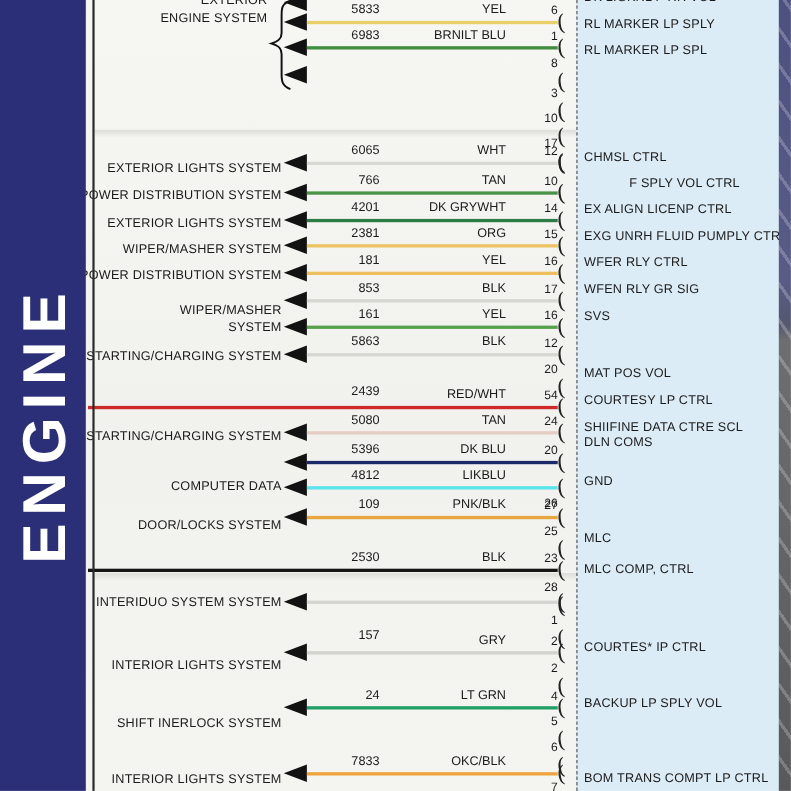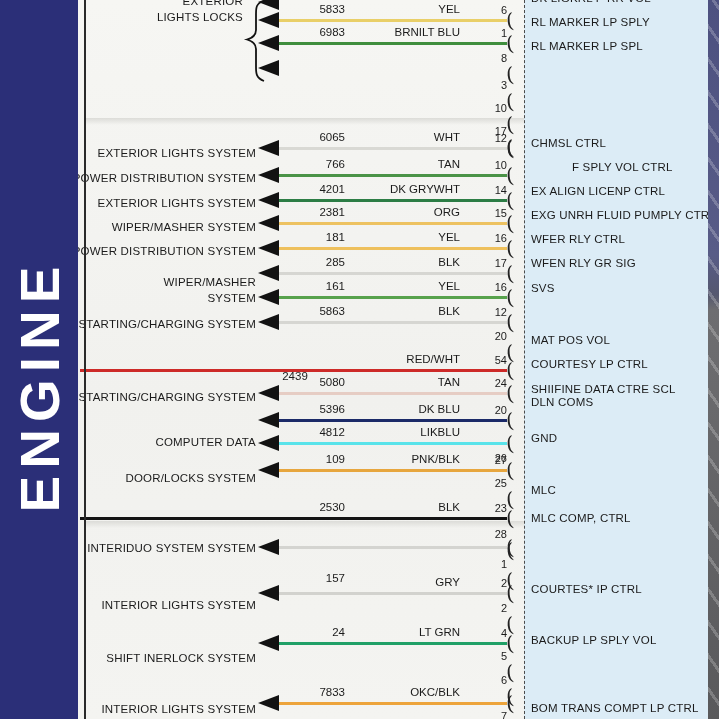--- a/index.html
+++ b/index.html
@@ -45,21 +45,21 @@
     </div>
 
   <div class="panel"></div>
 
   <svg class="brace" width="24" height="82" viewBox="0 0 24 82">
     <path d="M21,1 C13,3 13,8 13,14 L13,30 C13,36 9,38 4,39.5 C9,41 13,43 13,49 L13,67 C13,73 13,78 21,81" fill="none" stroke="#121212" stroke-width="1.8"></path>
   </svg>
 
   <div id="systems">
       <div class="sys" style="top: -5px; right: 476px;">EXTERIOR</div>
-      <div class="sys" style="top: 11px; right: 476px;">LIGHTS LOCKS</div>
+      <div class="sys" style="top: 11px; right: 476px;">ENGINE SYSTEM</div>
       <div class="sys" style="top: 147px; right: 463px;">EXTERIOR LIGHTS SYSTEM</div>
       <div class="sys" style="top: 172px; right: 463px;">POWER DISTRIBUTION SYSTEM</div>
       <div class="sys" style="top: 197px; right: 463px;">EXTERIOR LIGHTS SYSTEM</div>
       <div class="sys" style="top: 221px; right: 463px;">WIPER/MASHER SYSTEM</div>
       <div class="sys" style="top: 245px; right: 463px;">POWER DISTRIBUTION SYSTEM</div>
       <div class="sys" style="top: 276px; right: 463px;">WIPER/MASHER</div>
       <div class="sys" style="top: 292px; right: 463px;">SYSTEM</div>
       <div class="sys" style="top: 318px; right: 463px;">STARTING/CHARGING SYSTEM</div>
       <div class="sys" style="top: 391px; right: 463px;">STARTING/CHARGING SYSTEM</div>
       <div class="sys" style="top: 436px; right: 463px;">COMPUTER DATA</div>
@@ -120,21 +120,21 @@
   </div>
       <div>
     <div class="wno" style="top: 231px;">181</div>
     <div class="wcol" style="top: 231px;">YEL</div>
     <div class="wpin" style="top: 232px;">16</div>
     <div class="arrow" style="left: 258px; top: 240px;"></div>
     <div class="wline" style="left: 279px; width: 228px; top: 247px; background: rgb(238, 192, 92);"></div>
     <div class="hook" style="top: 238px;">(</div>
   </div>
       <div>
-    <div class="wno" style="top: 256px;">285</div>
+    <div class="wno" style="top: 256px;">853</div>
     <div class="wcol" style="top: 256px;">BLK</div>
     <div class="wpin" style="top: 257px;">17</div>
     <div class="arrow" style="left: 258px; top: 265px;"></div>
     <div class="wline" style="left: 279px; width: 228px; top: 272px; background: rgb(214, 214, 210);"></div>
     <div class="hook" style="top: 263px;">(</div>
   </div>
       <div>
     <div class="wno" style="top: 280px;">161</div>
     <div class="wcol" style="top: 280px;">YEL</div>
     <div class="wpin" style="top: 281px;">16</div>
@@ -144,21 +144,21 @@
   </div>
       <div>
     <div class="wno" style="top: 305px;">5863</div>
     <div class="wcol" style="top: 305px;">BLK</div>
     <div class="wpin" style="top: 306px;">12</div>
     <div class="arrow" style="left: 258px; top: 314px;"></div>
     <div class="wline" style="left: 279px; width: 228px; top: 321px; background: rgb(214, 214, 210);"></div>
     <div class="hook" style="top: 312px;">(</div>
   </div>
       <div>
-    <div class="wno" style="top: 370px; text-align: center;">2439</div>
+    <div class="wno" style="top: 350px;">2439</div>
     <div class="wcol" style="top: 353px;">RED/WHT</div>
     <div class="wpin" style="top: 354px;">54</div>
 
     <div class="wline" style="left: 80px; width: 427px; top: 369px; background: rgb(205, 42, 40);"></div>
     <div class="hook" style="top: 360px;">(</div>
   </div>
       <div>
     <div class="wno" style="top: 376px;">5080</div>
     <div class="wcol" style="top: 376px;">TAN</div>
     <div class="wpin" style="top: 377px;">24</div>

